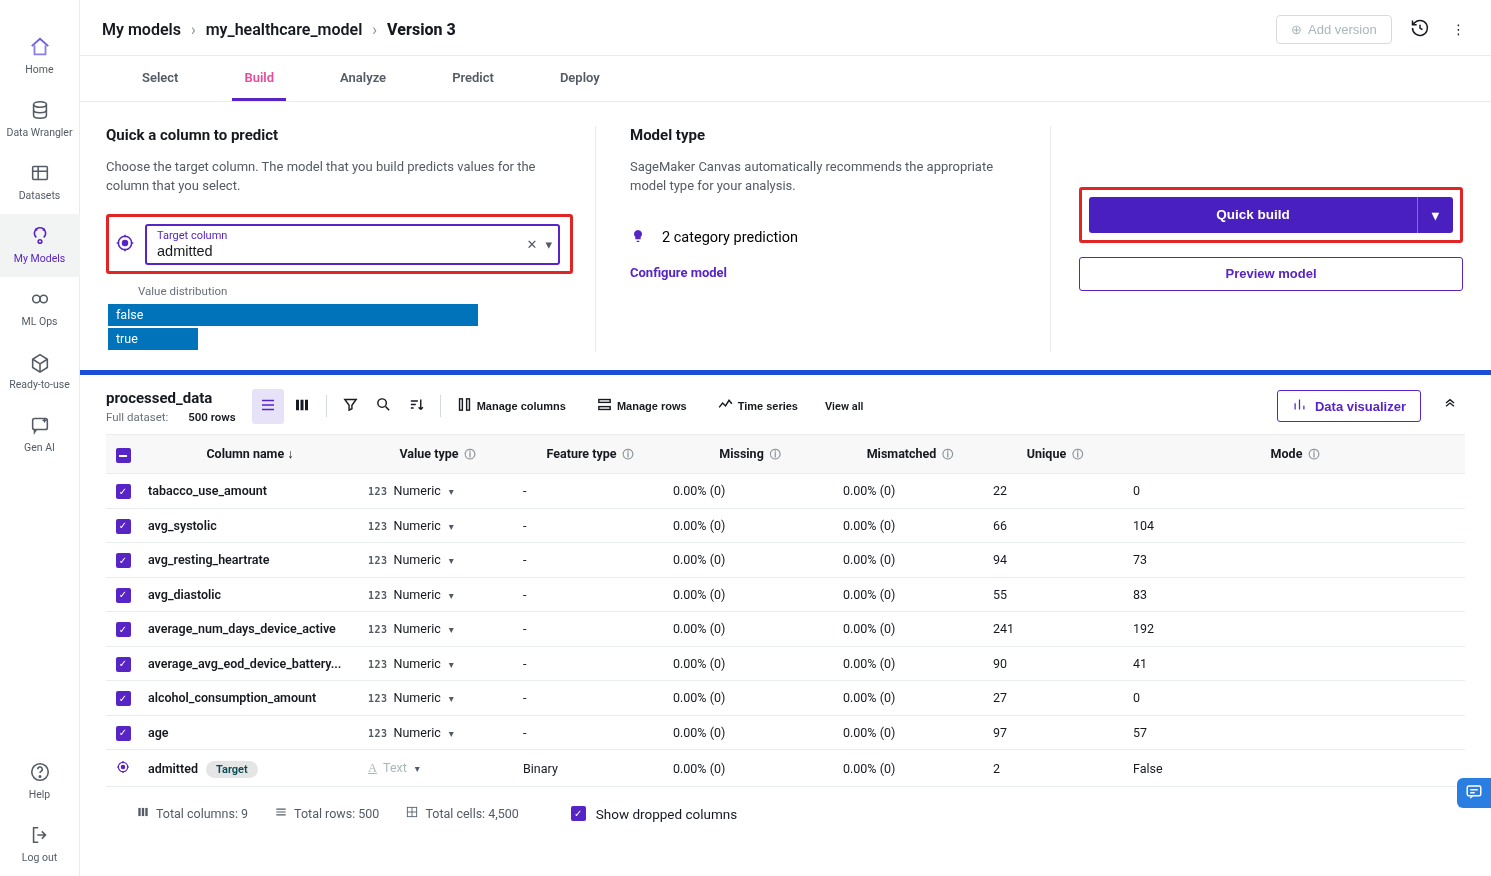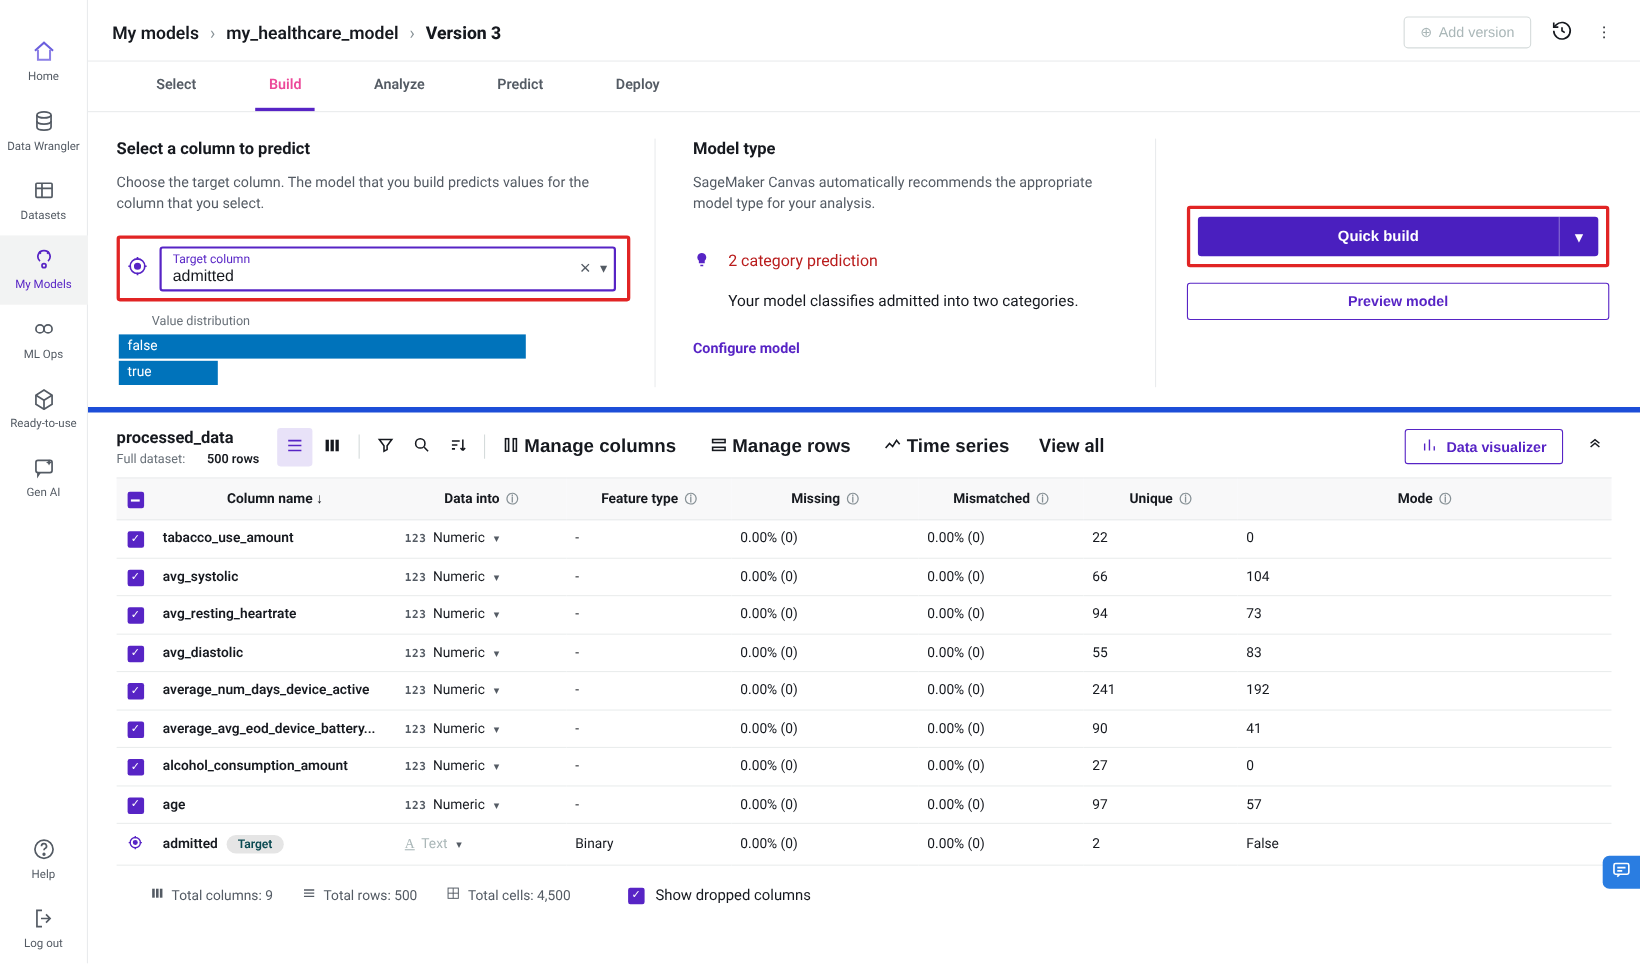--- a/index.html
+++ b/index.html
@@ -46,41 +46,41 @@
 .target-input { border:none; outline:none; font-size: 14.5px; color:#16191f; width: 100%; }
 .target-controls { position:absolute; right:6px; top:50%; transform:translateY(-50%); display:flex; gap:8px; align-items:center; color:#545b64; }
 
 .vdist-label { font-size: 11.5px; color:#687078; margin: 10px 0 6px 32px; }
 .vdist-bar { height: 22px; background:#0073bb; color:#fff; font-size:12.5px; padding: 3px 8px; margin-left:2px; margin-bottom:2px; }
 .vdbar-false { width: 370px; }
 .vdbar-true { width: 90px; }
 
 .bulb-row { display:flex; gap:16px; align-items:center; margin: 32px 0 18px; }
 .bulb-icon { color:#5724c5; }
-.pred-type { font-size: 14.5px; color:#b91c1c; }
+.pred-type { font-size: 14.5px; color:#000000; }
 .classify-text { margin-left: 32px; font-size: 14px; color:#16191f; margin-bottom: 28px; }
 .config-link { color:#5724c5; font-weight: 700; font-size: 13px; cursor:pointer; }
 
 .build-box { border: 3.5px solid #e12424; border-radius: 3px; padding: 7px; margin-bottom: 14px; }
 .quick-build-btn { width:100%; height:36px; background:#4a1fbf; border:none; border-radius:3px; color:#fff; font-weight:600; font-size:13.5px; display:flex; align-items:center; }
 .quick-build-btn .lbl { flex:1; text-align:center; }
 .quick-build-btn .caret { width:36px; border-left:1px solid rgba(255,255,255,.35); height:100%; display:flex; align-items:center; justify-content:center; }
 .preview-btn { width:100%; height:34px; border:1px solid #5724c5; background:#fff; color:#5724c5; border-radius:3px; font-weight:600; font-size:13px; }
 
 
 .data-section { border-top:5px solid #1d4ed8; padding: 14px 26px 0; }
 .data-head { display:flex; align-items:center; gap:16px; margin-bottom: 6px; }
 .ds-title-col { display:flex; flex-direction:column; }
 .ds-title { font-size:15px; font-weight:700; }
 .ds-sub { font-size:11.5px; color:#687078; margin-top:3px; }
 .ds-tools { display:flex; align-items:center; gap:2px; }
 .tool-btn { background:none; border:none; padding:7px; cursor:pointer; color:#16191f; }
 .tool-btn.active { background:#e8e2f8; border-radius:3px; color:#5724c5; }
 .divider-v { width:1px; height:22px; background:#d5dbdb; margin:0 6px; }
-.tool-lbl { font-size:17px; font-weight:600; color:#16191f; margin-left:4px; margin-right:14px; cursor:pointer; }
+.tool-lbl { font-size:11px; font-weight:600; color:#16191f; margin-left:4px; margin-right:14px; cursor:pointer; }
 .ds-right { margin-left:auto; display:flex; align-items:center; gap:14px; }
 .dv-btn { border:1px solid #5724c5; background:#fff; color:#5724c5; border-radius:3px; padding:6px 14px; font-weight:600; font-size:13px; display:flex; align-items:center; gap:8px; }
 
 
 .tbl { width:100%; border-collapse:collapse; margin-top:10px; }
 .tbl th { text-align:center; font-size:12.5px; font-weight:700; color:#16191f; background:#f8f8f9; border-top:1px solid #e9ebed; border-bottom:1px solid #e9ebed; padding:10px 8px; }
 .tbl td { font-size:12.5px; border-bottom:1px solid #eaeded; padding:8.5px 8px; color:#16191f; }
 .tbl .ck { width:34px; text-align:center; }
 .ck-box { width:15px; height:15px; background:#5724c5; border-radius:2px; display:inline-flex; align-items:center; justify-content:center; color:#fff; }
 .ck-box.indet::after { content:""; width:8px; height:2px; background:#fff; }
@@ -225,21 +225,21 @@
     <div class="tabs">
       <div class="tab">Select</div>
       <div class="tab active">Build</div>
       <div class="tab">Analyze</div>
       <div class="tab">Predict</div>
       <div class="tab">Deploy</div>
     </div>
 
     <div class="config-row">
       <div class="config-col1">
-        <div class="sec-title">Select a column to predict</div>
+        <div class="sec-title">Quick a column to predict</div>
         <div class="sec-desc">Choose the target column. The model that you build predicts values for the column that you select.</div>
         <div class="target-box">
           <span class="target-icon"><svg width="20" height="20" viewBox="0 0 24 24" fill="none" stroke="currentColor" stroke-width="1.8">
                 <circle cx="12" cy="12" r="8"></circle>
                 <circle cx="12" cy="12" r="3" fill="currentColor"></circle>
                 <path d="M12 2v3M12 19v3M2 12h3M19 12h3"></path>
               </svg></span>
           <div class="target-field">
             <span class="target-label">Target column</span>
             <input class="target-input" value="admitted" style="">
@@ -256,21 +256,20 @@
 
       <div class="config-col2">
         <div class="sec-title">Model type</div>
         <div class="sec-desc">SageMaker Canvas automatically recommends the appropriate model type for your analysis.</div>
         <div class="bulb-row">
           <span class="bulb-icon"><svg width="16" height="16" viewBox="0 0 24 24" fill="currentColor">
                 <path d="M12 3a6 6 0 0 0-4 10.5V17h8v-3.5A6 6 0 0 0 12 3zM10 19h4v2h-4z"></path>
               </svg></span>
           <span class="pred-type">2 category prediction</span>
         </div>
-        <div class="classify-text">Your model classifies admitted into two categories.</div>
         <span class="config-link">Configure model</span>
       </div>
 
       <div class="config-col3">
         <div class="build-box">
           <button class="quick-build-btn">
             <span class="lbl">Quick build</span>
             <span class="caret">▾</span>
           </button>
         </div>
@@ -341,21 +340,21 @@
                   <path d="M6 14l6-5 6 5M6 9l6-5 6 5"></path>
                 </svg></span></button>
         </div>
       </div>
 
       <table class="tbl">
         <thead>
           <tr>
             <th class="ck"><span class="ck-box indet"></span></th>
             <th style="width:220px"><span>Column name</span> <span>↓</span></th>
-            <th style="width:155px"><span>Data into</span><span class="info-ic">ⓘ</span></th>
+            <th style="width:155px"><span>Value type</span><span class="info-ic">ⓘ</span></th>
             <th style="width:150px"><span>Feature type</span><span class="info-ic">ⓘ</span></th>
             <th style="width:170px"><span>Missing</span><span class="info-ic">ⓘ</span></th>
             <th style="width:150px"><span>Mismatched</span><span class="info-ic">ⓘ</span></th>
             <th style="width:140px"><span>Unique</span><span class="info-ic">ⓘ</span></th>
             <th><span>Mode</span><span class="info-ic">ⓘ</span></th>
           </tr>
         </thead>
         <tbody id="tbody">
             <tr>
     <td class="ck"><span class="ck-box check"></span></td>

